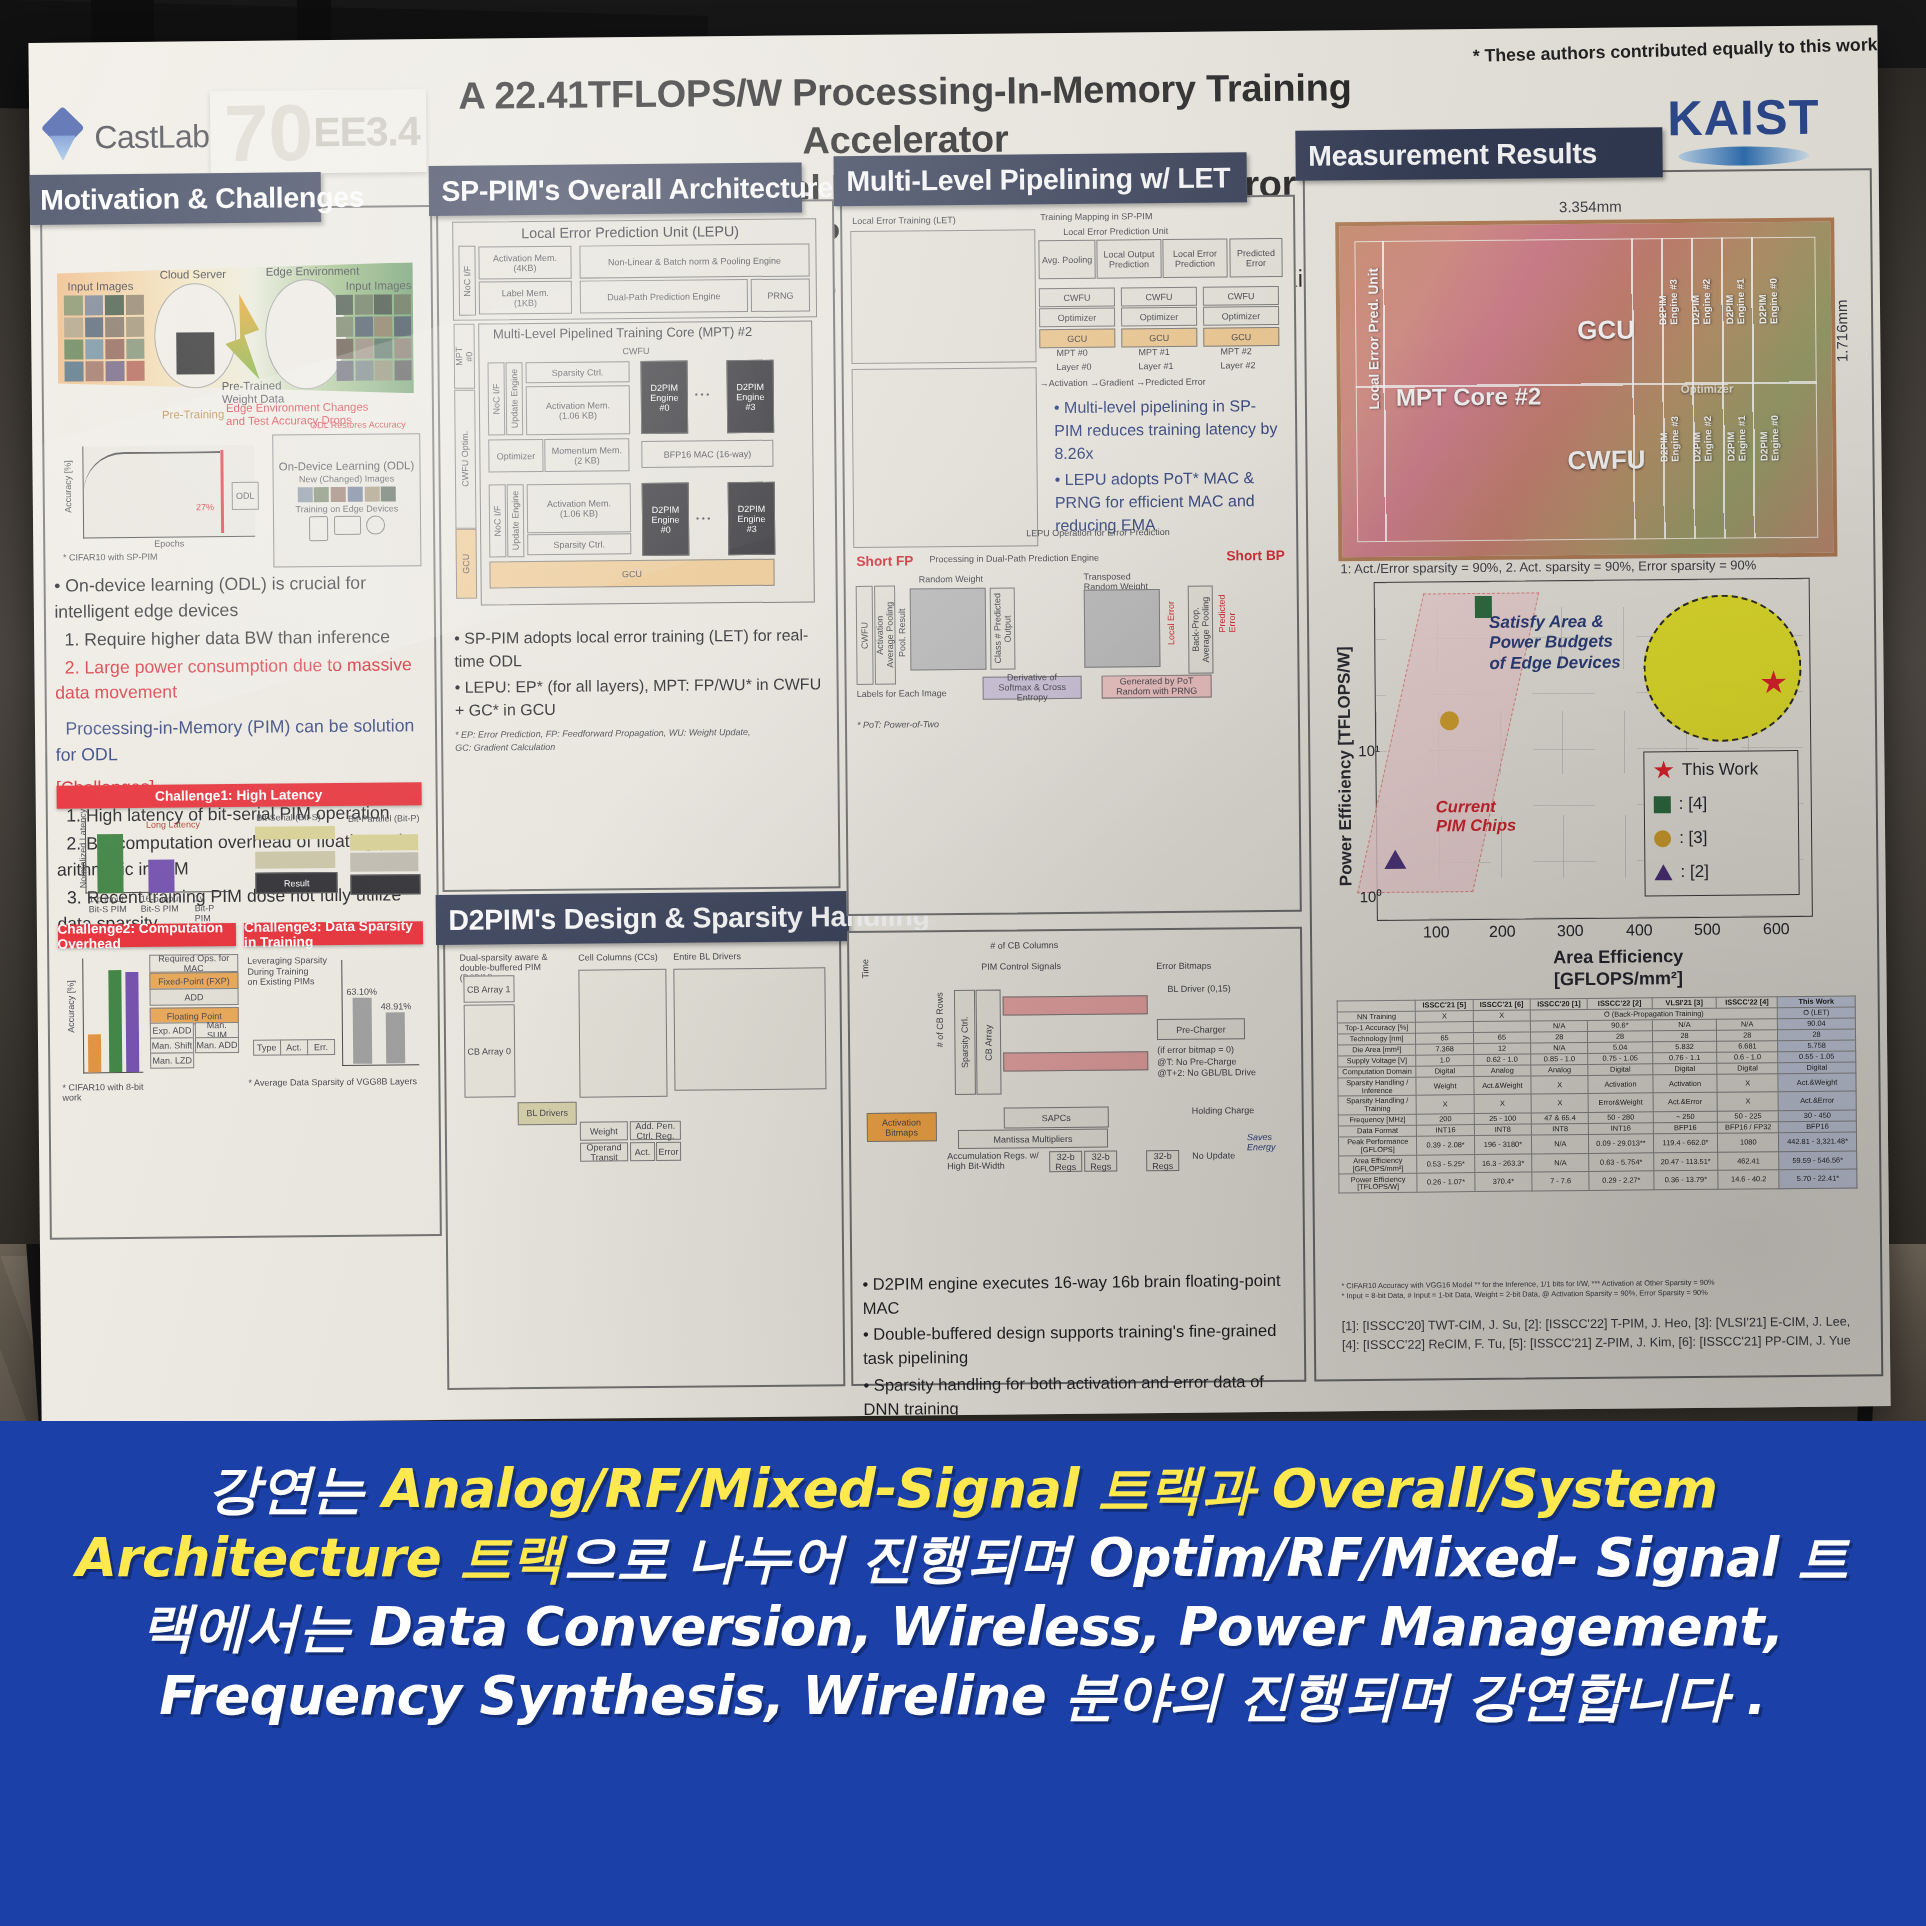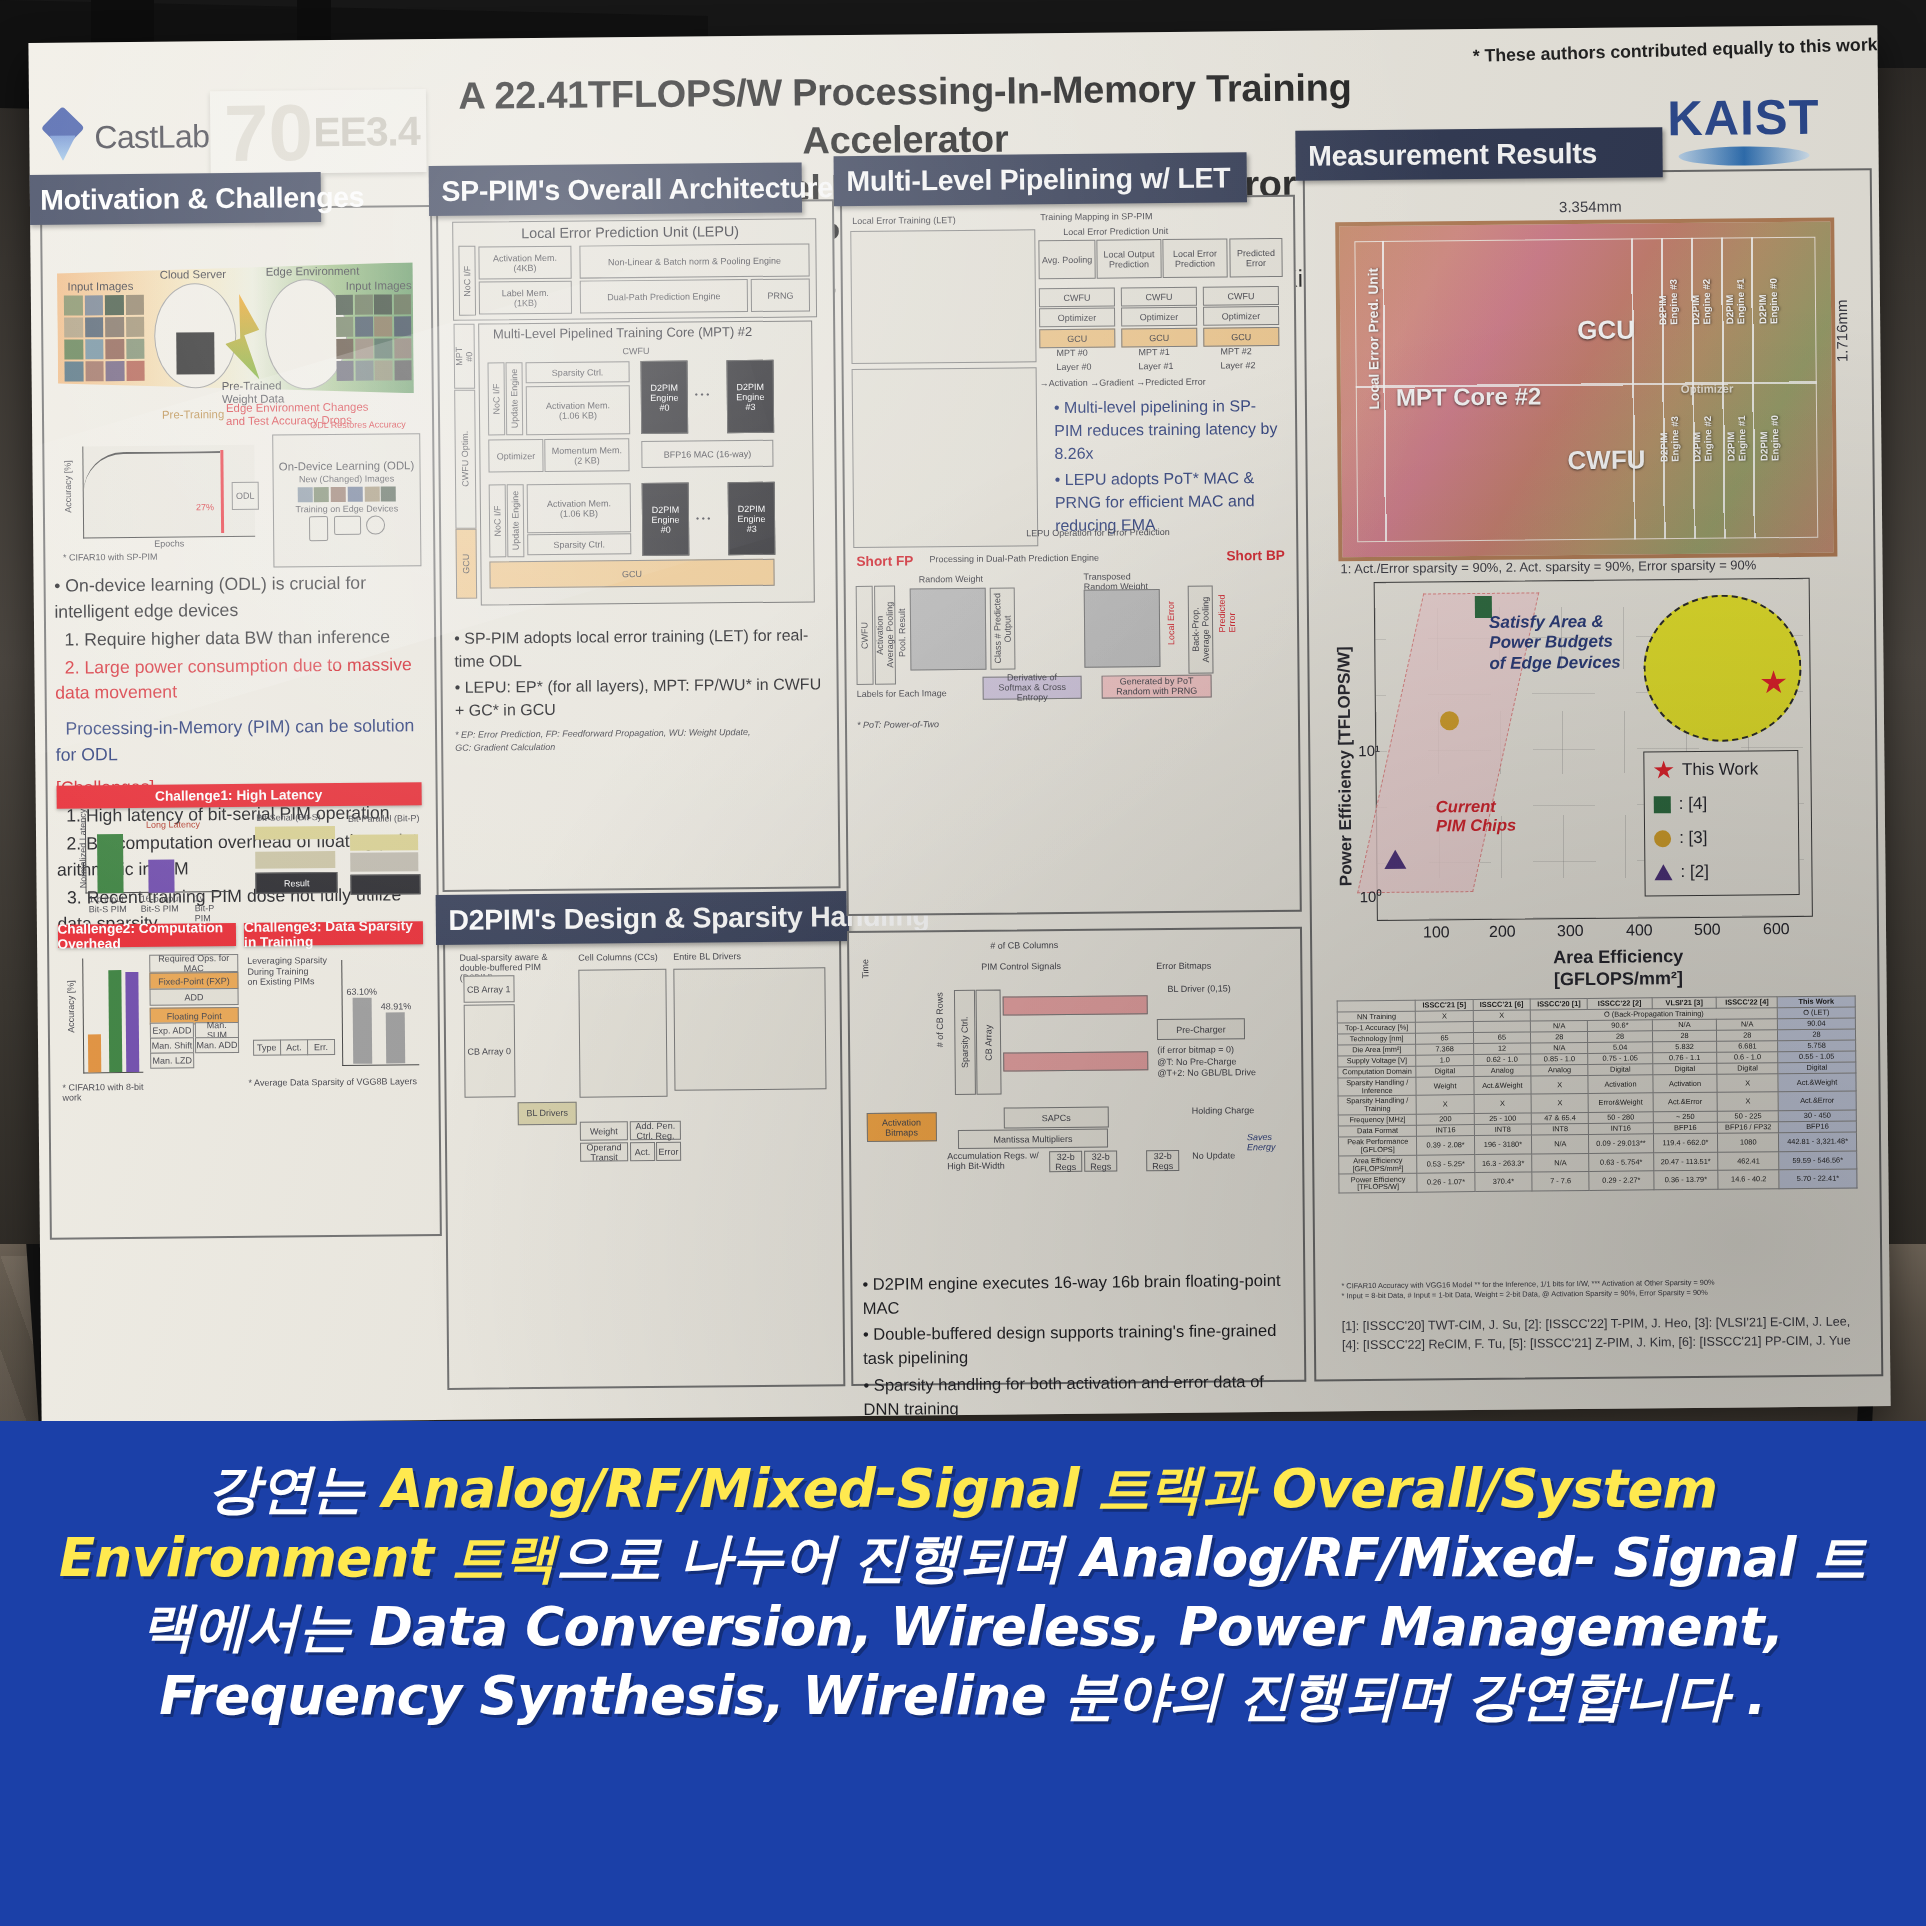--- a/index.html
+++ b/index.html
@@ -742,21 +742,21 @@
     <div class="tiny" style="position:absolute;left:1301px;top:1261px;font-size:7.4px;">* Input = 8-bit Data, # Input = 1-bit Data, Weight = 2-bit Data,  @ Activation Sparsity = 90%, Error Sparsity = 90%</div>
     <div class="tiny" style="position:absolute;left:1301px;top:1289px;font-size:12.6px;">[1]: [ISSCC'20] TWT-CIM, J. Su, [2]: [ISSCC'22] T-PIM, J. Heo, [3]: [VLSI'21] E-CIM, J. Lee,</div>
     <div class="tiny" style="position:absolute;left:1301px;top:1308px;font-size:12.6px;">[4]: [ISSCC'22] ReCIM, F. Tu, [5]: [ISSCC'21] Z-PIM, J. Kim, [6]: [ISSCC'21] PP-CIM, J. Yue</div>
 
     <div class="glare"></div>
   </div>
 
   <div class="caption">
     <div class="cap-inner">
       <span>강연는 </span><span class="y">Analog/RF/Mixed-Signal 트랙과 Overall/System</span>
-      <span class="y">Environment 트랙</span><span>으로 나누어 진행되며 Analog/RF/Mixed-</span>
+      <span class="y">Architecture 트랙</span><span>으로 나누어 진행되며 Optim/RF/Mixed-</span>
       <span>Signal 트랙에서는 Data Conversion, Wireless, Power</span>
       <span>Management, Frequency Synthesis, Wireline 분야의</span>
       <span>진행되며 강연합니다 .</span>
     </div>
   </div>
 
 </div>
 
 
 </body></html>

